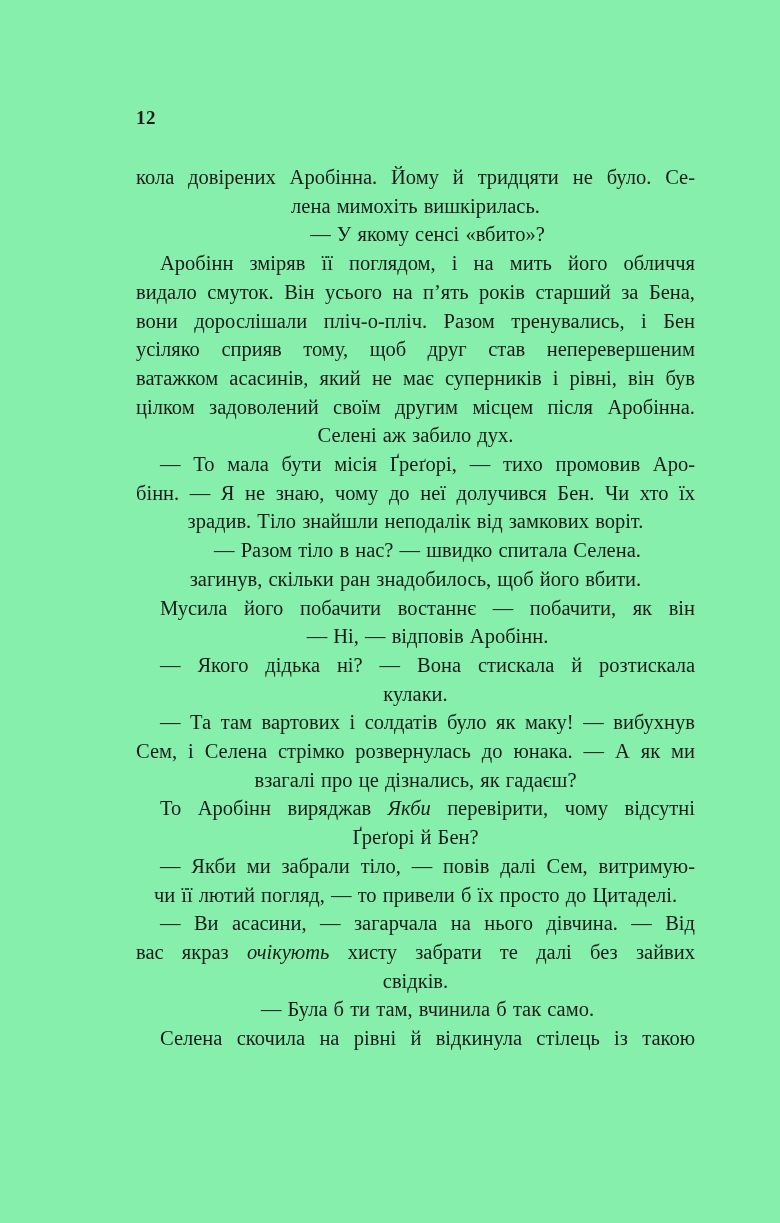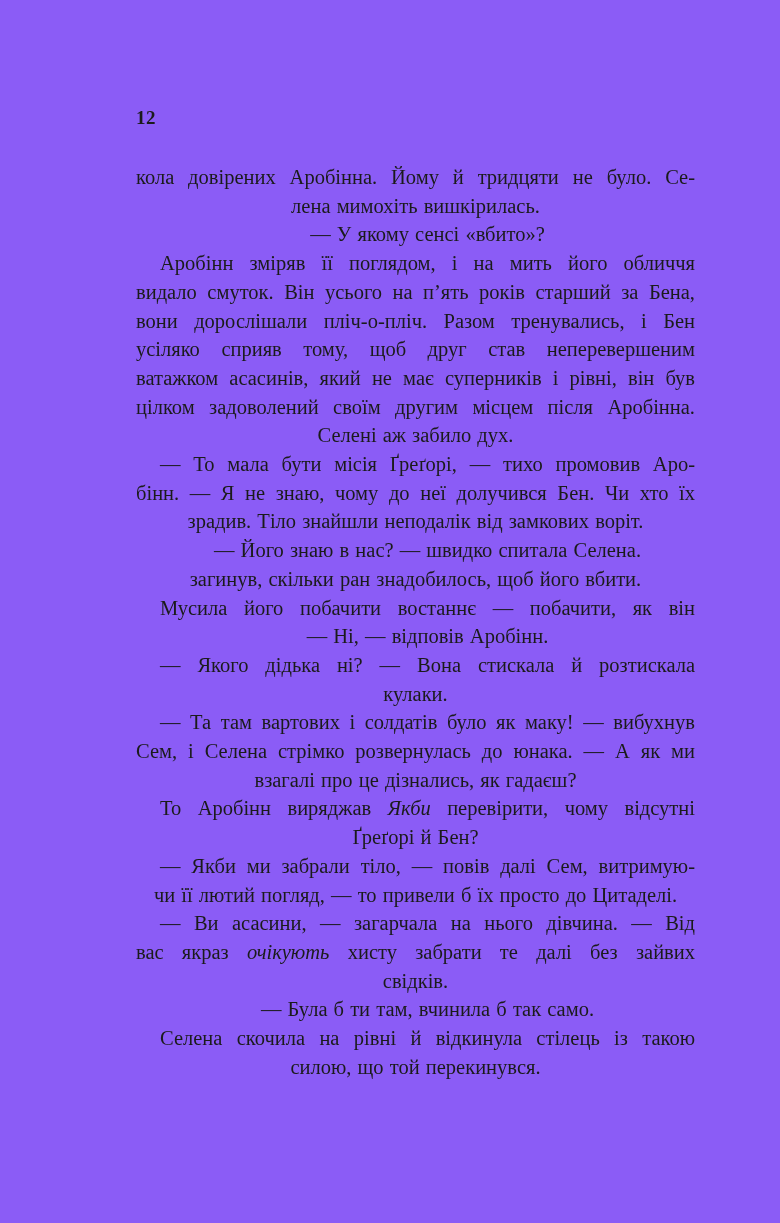--- a/index.html
+++ b/index.html
@@ -4,21 +4,21 @@
 <style>
   html, body {
     margin: 0;
     padding: 0;
     background: #ffffff;
   }
   .page {
     position: relative;
     width: 780px;
     height: 1223px;
-    background: #8b5cf6;
+    background: #86efac;
     font-family: "Liberation Serif", "DejaVu Serif", serif;
     color: #1b1b1b;
     overflow: hidden;
   }
   .page-number {
     position: absolute;
     left: 136px;
     top: 106px;
     font-size: 19px;
     font-weight: 700;
@@ -69,21 +69,21 @@
         <div class="line fill"><span>ватажком асасинів, який не має суперників і рівні, він був</span></div>
         <div class="line fill"><span>цілком задоволений своїм другим місцем після Аробінна.</span></div>
         <div class="line"><span>Селені аж забило дух.</span></div>
       </div>
       <div class="para">
         <div class="line fill indent"><span>— То мала бути місія Ґреґорі, — тихо промовив Аро-</span></div>
         <div class="line fill"><span>бінн. — Я не знаю, чому до неї долучився Бен. Чи хто їх</span></div>
         <div class="line"><span>зрадив. Тіло знайшли неподалік від замкових воріт.</span></div>
       </div>
       <div class="para">
-        <div class="line indent"><span>— Його знаю в нас? — швидко спитала Селена.</span></div>
+        <div class="line indent"><span>— Разом тіло в нас? — швидко спитала Селена.</span></div>
       </div>
       <div class="para">
         <div class="line"><span>загинув, скільки ран знадобилось, щоб його вбити.</span></div>
         <div class="line fill indent"><span>Мусила його побачити востаннє — побачити, як він</span></div>
       </div>
       <div class="para">
         <div class="line indent"><span>— Ні, — відповів Аробінн.</span></div>
       </div>
       <div class="para">
         <div class="line fill indent"><span>— Якого дідька ні? — Вона стискала й розтискала</span></div>
@@ -105,16 +105,15 @@
       <div class="para">
         <div class="line fill indent"><span>— Ви асасини, — загарчала на нього дівчина. — Від</span></div>
         <div class="line fill"><span>вас якраз </span><span class="it">очікують</span><span> хисту забрати те далі без зайвих</span></div>
         <div class="line"><span>свідків.</span></div>
       </div>
       <div class="para">
         <div class="line indent"><span>— Була б ти там, вчинила б так само.</span></div>
       </div>
       <div class="para">
         <div class="line fill indent"><span>Селена скочила на рівні й відкинула стілець із такою</span></div>
-        <div class="line"><span>силою, що той перекинувся.</span></div>
       </div>
     </div>
 </div>
 
 </body></html>

